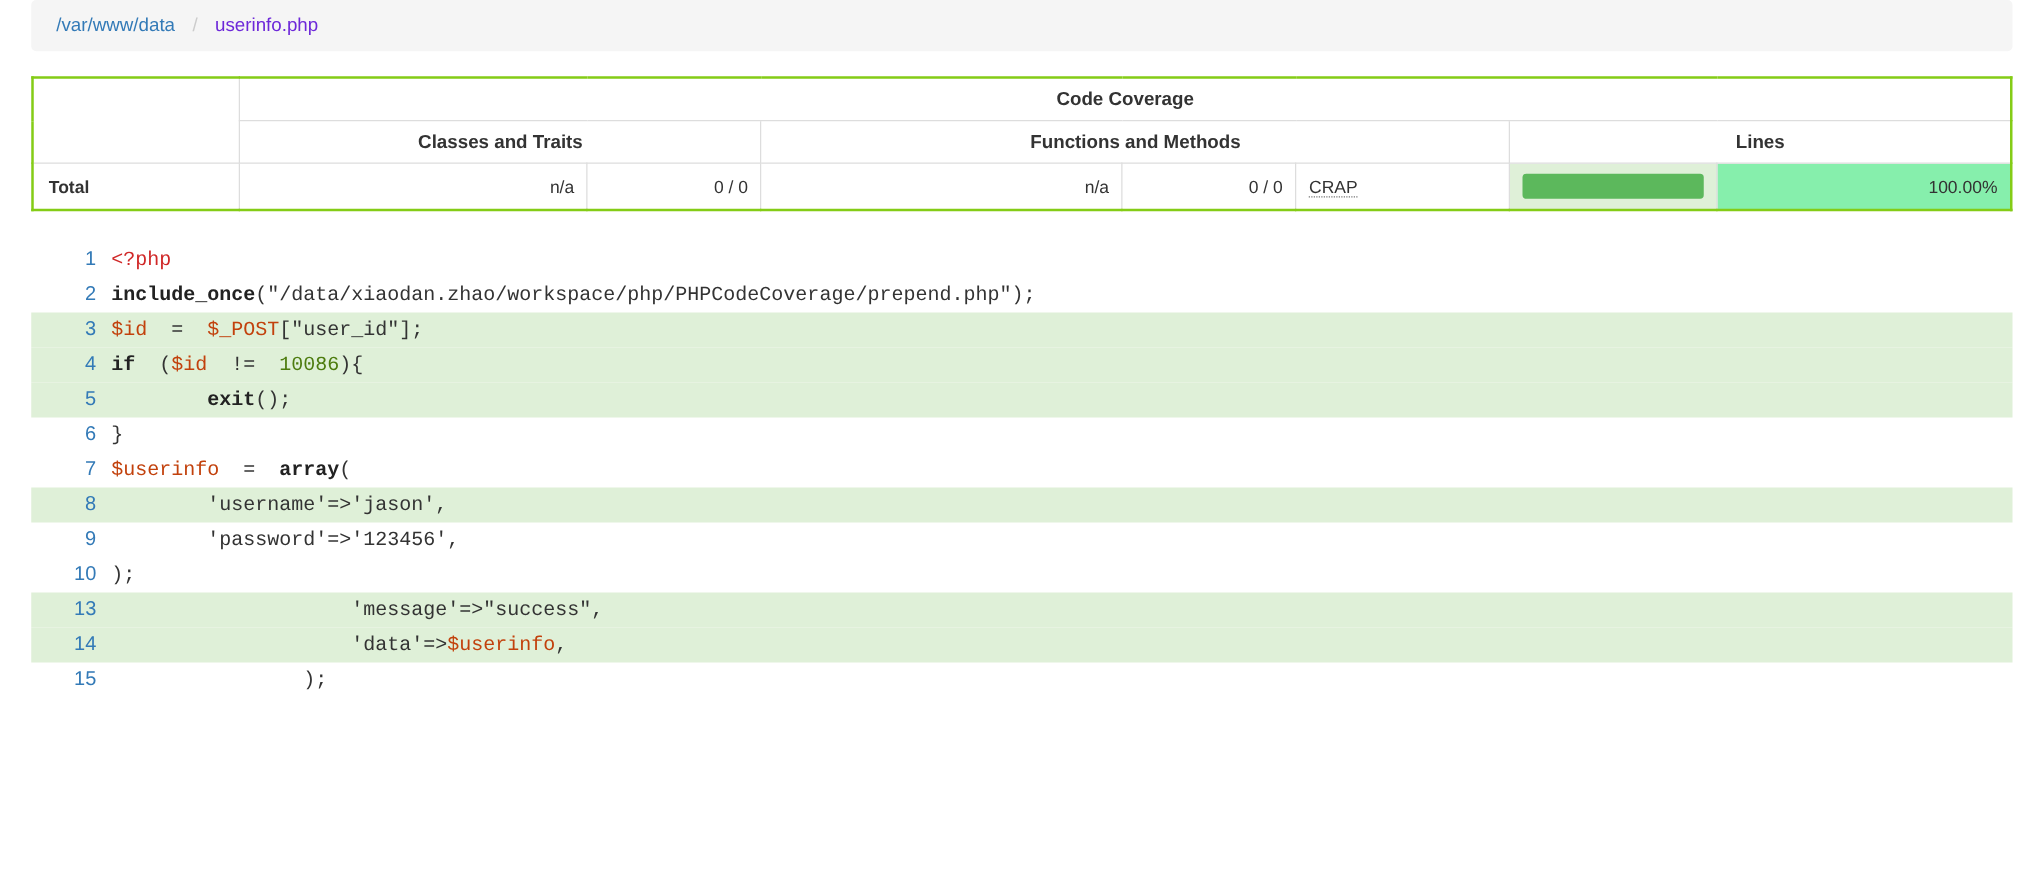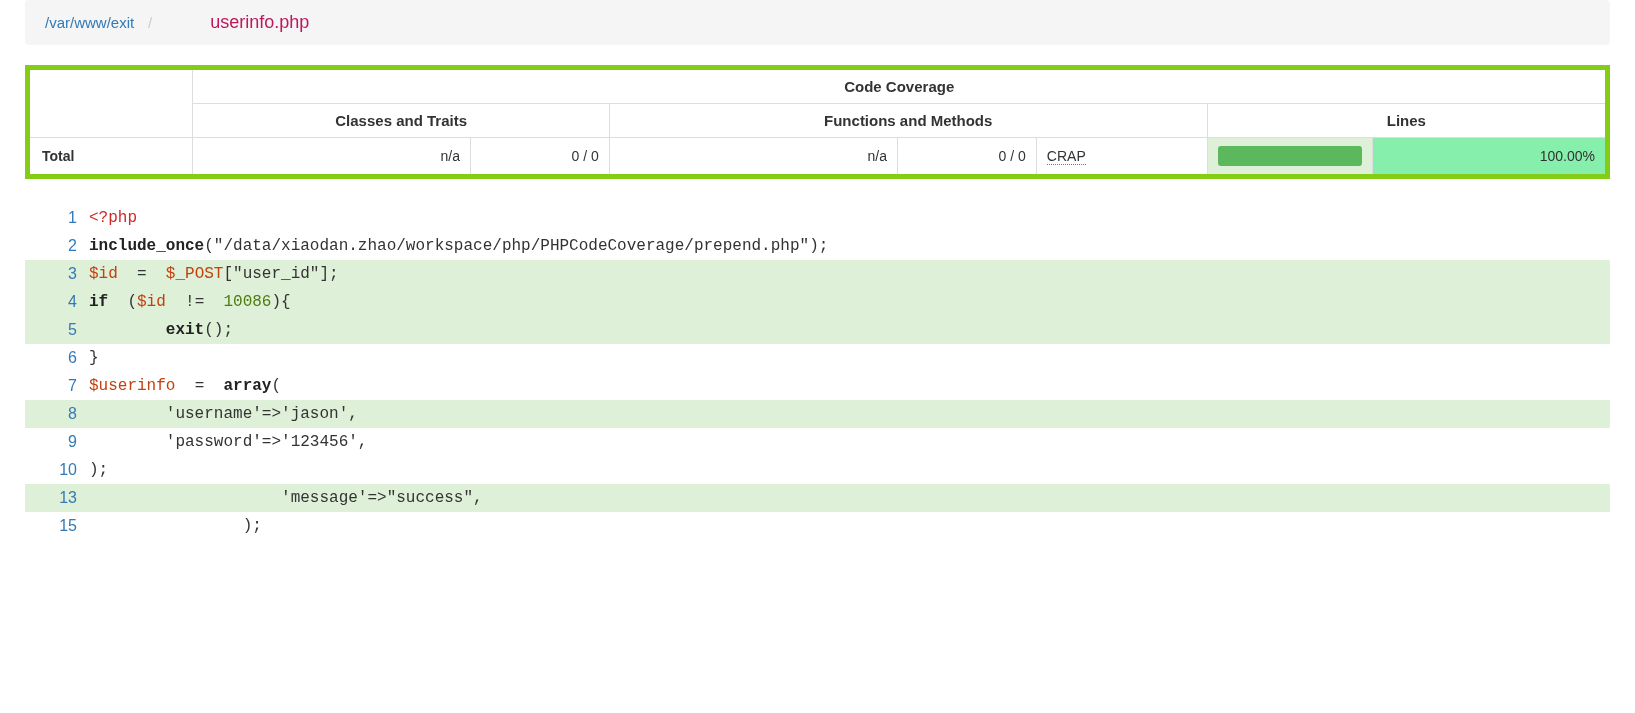--- a/index.html
+++ b/index.html
@@ -23,29 +23,28 @@
       color: #337ab7;
       text-decoration: none;
       font-size: 15px;
     }
     .breadcrumb-sep {
       color: #ccc;
       margin: 0 10px;
       font-size: 15px;
     }
     .breadcrumb-current {
-      color: #be185d;
-      font-size: 18px;
-      margin-left: 44px;
+      color: #6d28d9;
+      font-size: 15px;
     }
     .coverage-table {
       width: calc(100% - 50px);
       margin: 0 25px 25px 25px;
       border-collapse: collapse;
-      border: 5px solid #84cc16;
+      border: 2px solid #84cc16;
     }
     .coverage-table td, .coverage-table th {
       border: 1px solid #ddd;
       padding: 8px 10px;
       font-weight: normal;
     }
     .coverage-table .hdr-main {
       text-align: center;
       font-weight: 600;
       font-size: 15px;
@@ -118,21 +117,21 @@
     .tok-func { color: #333; }
     .tok-punc { color: #333; }
     .blank-col {
       width: 155px;
     }
   </style>
 </head>
 <body>
 
 <div class="breadcrumb">
-  <a href="#" class="breadcrumb-link">/var/www/exit</a>
+  <a href="#" class="breadcrumb-link">/var/www/data</a>
   <span class="breadcrumb-sep">/</span>
   <span class="breadcrumb-current">userinfo.php</span>
 </div>
 
 <table class="coverage-table">
   <tbody>
       <tr>
     <td class="blank-col" rowspan="2"></td>
     <td class="hdr-main" colspan="7">Code Coverage</td>
   </tr>
@@ -196,17 +195,21 @@
       <div class="line-code"><span class="tok-str">        'password'=&gt;'123456',</span></div>
     </div>
     <div class="code-row">
       <div class="line-num">10</div>
       <div class="line-code"><span class="tok-punc">);</span></div>
     </div>
     <div class="code-row covered">
       <div class="line-num">13</div>
       <div class="line-code"><span class="tok-str">                    'message'=&gt;"success",</span></div>
     </div>
+    <div class="code-row covered">
+      <div class="line-num">14</div>
+      <div class="line-code"><span class="tok-str">                    'data'=&gt;</span><span class="tok-var">$userinfo</span><span class="tok-punc">,</span></div>
+    </div>
     <div class="code-row">
       <div class="line-num">15</div>
       <div class="line-code"><span class="tok-punc">                );</span></div>
     </div>
   </div>
 
 </body></html>

